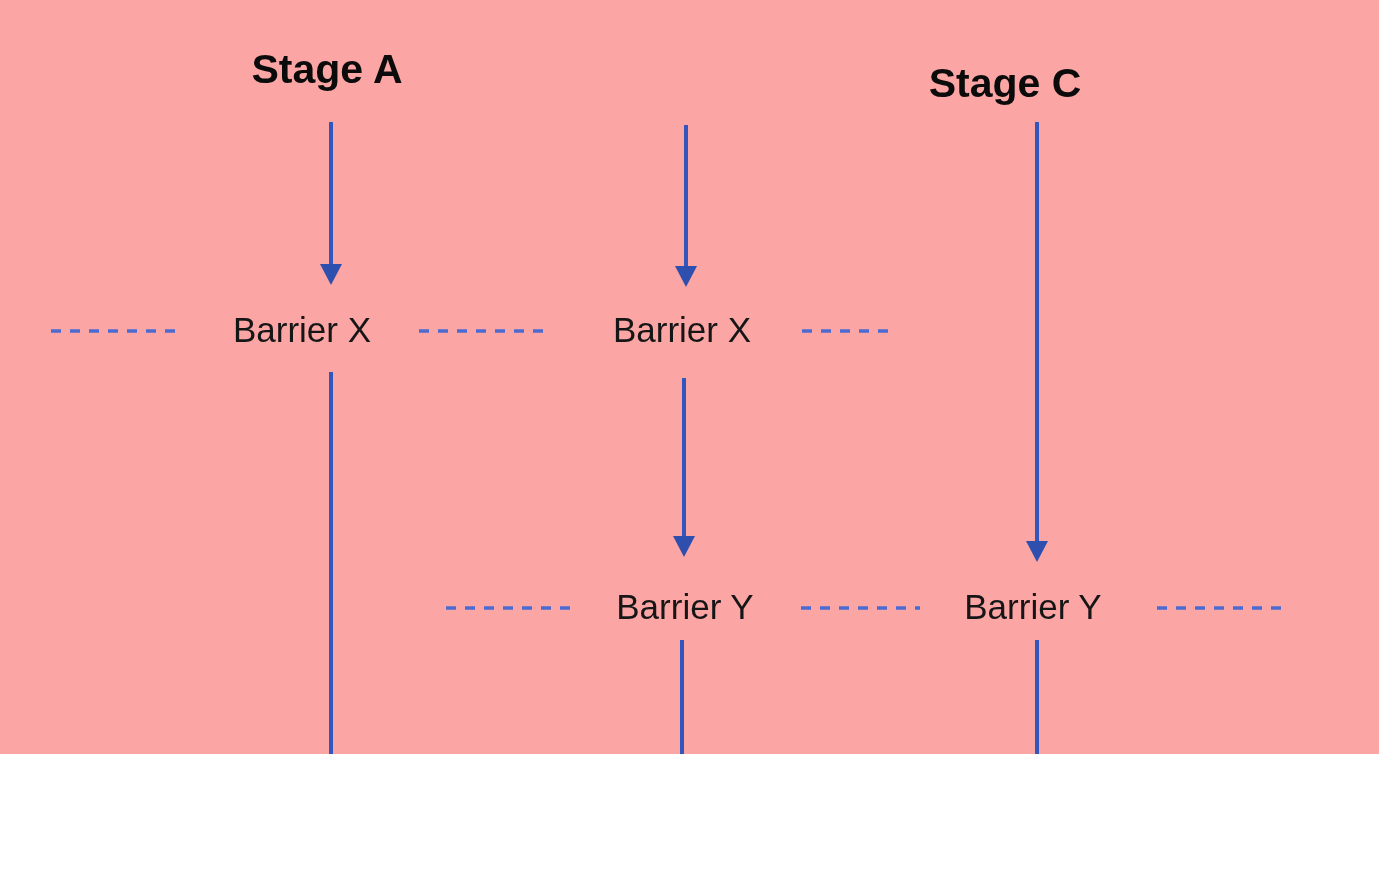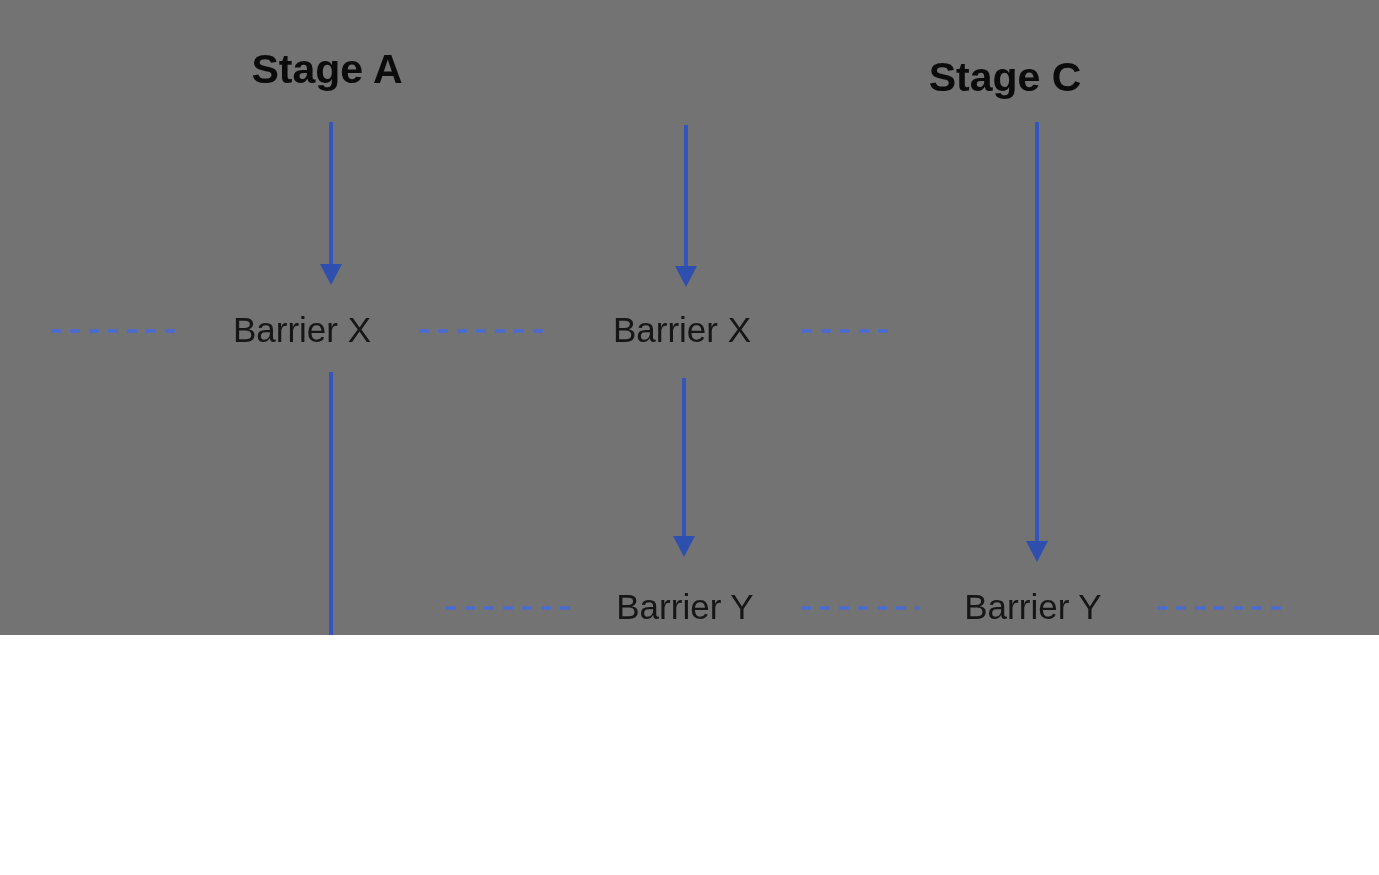--- a/index.html
+++ b/index.html
@@ -3,22 +3,22 @@
 <meta charset="utf-8">
 <style>
   html, body {
     margin: 0;
     padding: 0;
     background: #ffffff;
   }
   #canvas {
     position: relative;
     width: 1379px;
-    height: 635px;
-    background: #737373;
+    height: 754px;
+    background: #fca5a5;
     overflow: hidden;
     font-family: "Liberation Sans", sans-serif;
   }
   #diagram-svg {
     position: absolute;
     left: 0;
     top: 0;
   }
   .stage-label {
     position: absolute;
@@ -83,21 +83,21 @@
     <line x1="51" y1="331" x2="181" y2="331" stroke-width="3.5" stroke-dasharray="10 9" stroke="#4a6cd2"></line>
     <line x1="419" y1="331" x2="547" y2="331" stroke-width="3.5" stroke-dasharray="10 9" stroke="#4a6cd2"></line>
     <line x1="802" y1="331" x2="889" y2="331" stroke-width="3.5" stroke-dasharray="10 9" stroke="#4a6cd2"></line>
 
     <line x1="446" y1="608" x2="570" y2="608" stroke-width="3.5" stroke-dasharray="10 9" stroke="#4a6cd2"></line>
     <line x1="801" y1="608" x2="920" y2="608" stroke-width="3.5" stroke-dasharray="10 9" stroke="#4a6cd2"></line>
     <line x1="1157" y1="608" x2="1281" y2="608" stroke-width="3.5" stroke-dasharray="10 9" stroke="#4a6cd2"></line>
   </svg>
 
   <div class="stage-label" style="left:327px; top:46px;">Stage A</div>
-  <div class="stage-label" style="left:1005px; top:54px;">Stage C</div>
+  <div class="stage-label" style="left:1005px; top:60px;">Stage C</div>
 
   <div class="barrier-label" style="left:302px; top:309px;">Barrier X</div>
   <div class="barrier-label" style="left:682px; top:309px;">Barrier X</div>
 
   <div class="barrier-label" style="left:685px; top:586px;">Barrier Y</div>
   <div class="barrier-label" style="left:1033px; top:586px;">Barrier Y</div>
 
 </div>
 
 </body></html>

